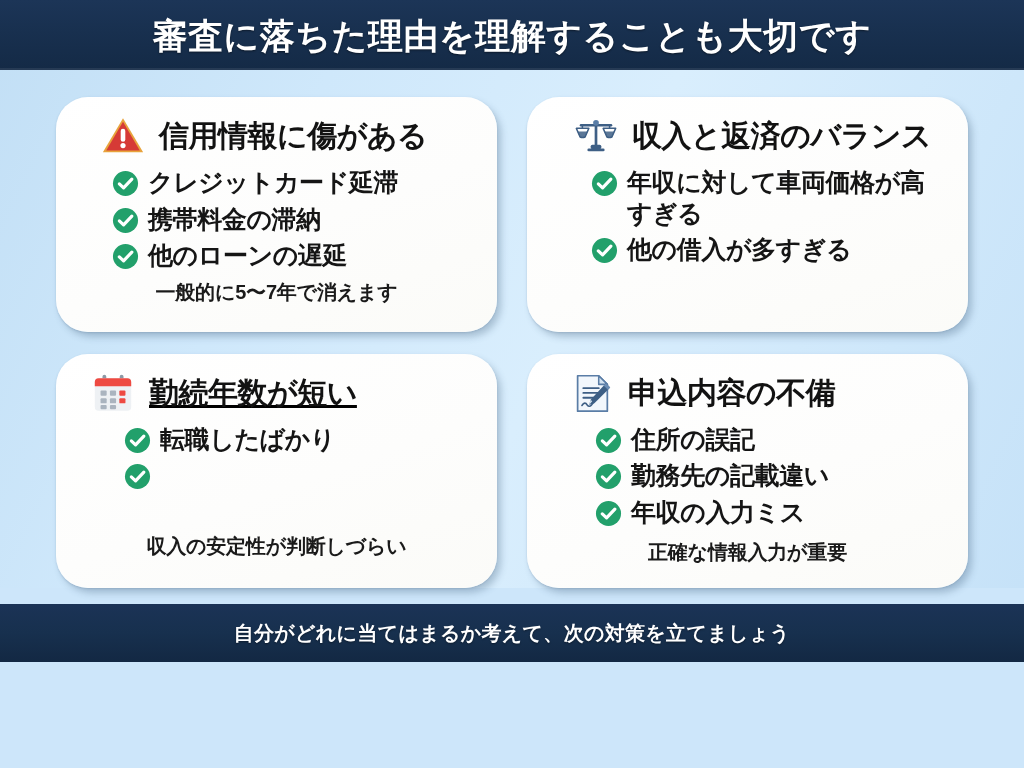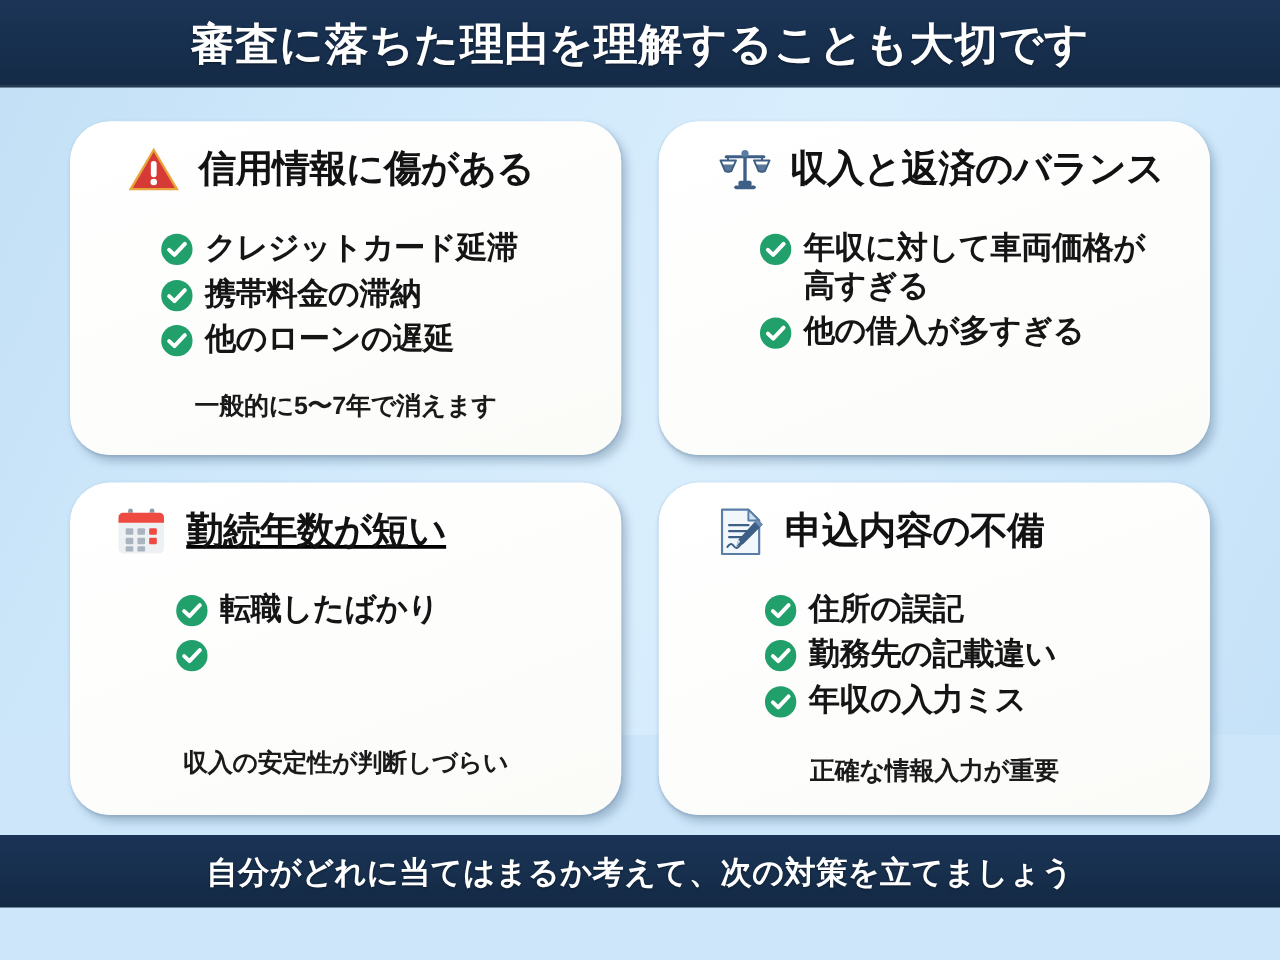--- a/index.html
+++ b/index.html
@@ -94,21 +94,21 @@
     font-size: 30px;
     font-weight: bold;
     color: #121212;
     line-height: 1.12;
     letter-spacing: -0.5px;
     white-space: nowrap;
   }
 
   .card-list {
     list-style: none;
-    margin: 16px;
+    margin: 0;
     padding: 0 0 0 36px;
     flex: 1 1 auto;
   }
   .card-list li {
     display: flex;
     align-items: flex-start;
     gap: 9px;
     margin-bottom: 6px;
   }
   .check-icon {
@@ -153,21 +153,21 @@
     height: 58px;
     flex: 0 0 58px;
     background: linear-gradient(180deg, #1b3356 0%, #17304e 50%, #132843 100%);
     display: flex;
     align-items: center;
     justify-content: center;
     overflow: hidden;
   }
   .footer-text {
     color: #ffffff;
-    font-size: 25px;
+    font-size: 20px;
     font-weight: bold;
     letter-spacing: 0.3px;
     text-shadow: 0 1px 2px rgba(0,0,0,0.4);
     white-space: nowrap;
   }
 </style>
 </head>
 <body>
 
 <div id="page">

